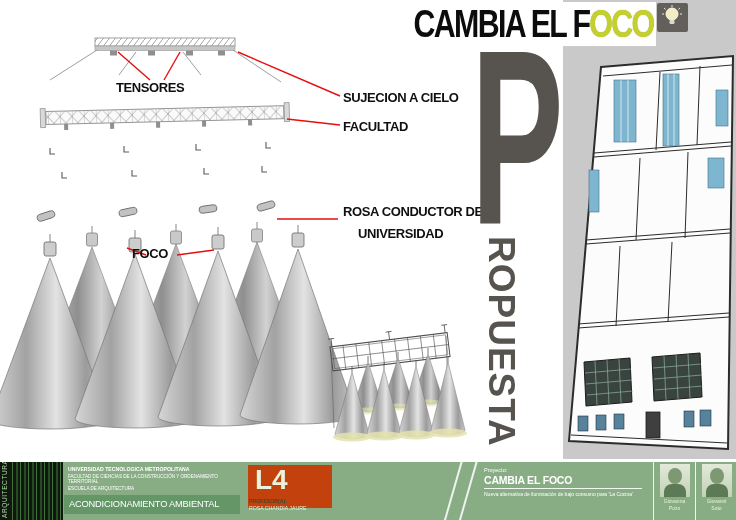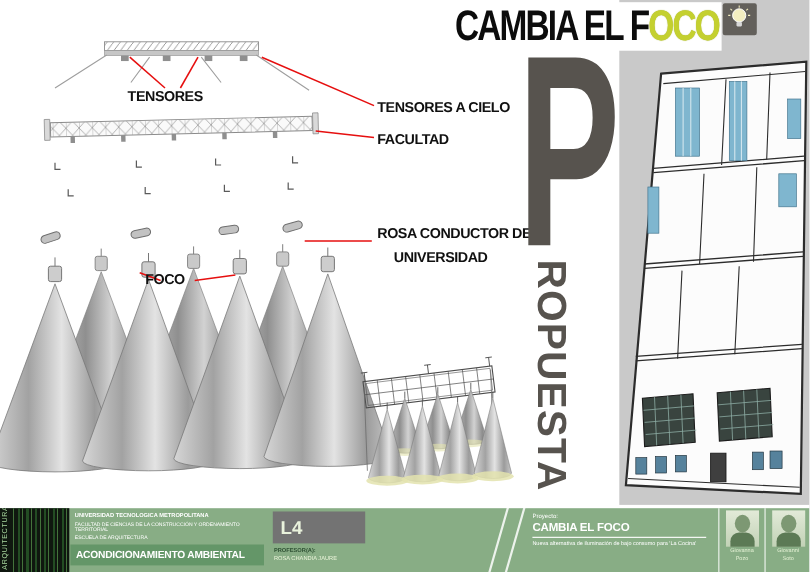--- a/index.html
+++ b/index.html
@@ -24,24 +24,24 @@
   .logo{position:absolute;left:0;top:0;width:63px;height:58px;background:#0f170f;overflow:hidden}
   .logo .stripes{position:absolute;left:10px;top:0;right:0;bottom:0;
     background:repeating-linear-gradient(90deg,transparent 0 2px,rgba(110,190,95,.55) 2px 3px,
     transparent 3px 6px,rgba(40,90,40,.8) 6px 8px)}
   .logo .logo-text{position:absolute;left:1px;top:2px;height:54px;writing-mode:vertical-rl;
     transform:rotate(180deg);font-size:6.5px;color:#a8d89e;letter-spacing:.6px}
   .uni{position:absolute;left:68px;top:4px;width:178px;color:#fff}
   .uni .l1{font-size:5.2px;font-weight:bold}
   .uni .l2,.uni .l3{font-size:4.6px;margin-top:2px}
   .course{position:absolute;left:64px;top:33px;width:176px;height:19px;background:#649668;
-    color:#fff;font-weight:bold;font-size:9.3px;line-height:19px;padding-left:5px;
+    color:#fff;font-weight:normal;font-size:9.3px;line-height:19px;padding-left:5px;
     letter-spacing:-.2px;box-sizing:border-box;white-space:nowrap}
-  .sheet{position:absolute;left:248px;top:3px;width:84px;height:29px;background:#737373;
-    color:#e9f2dc;font-size:17px;font-weight:bold;line-height:29px;padding-left:7px;box-sizing:border-box}
+  .sheet{position:absolute;left:248px;top:3px;width:84px;height:43px;background:#c2410c;
+    color:#e9f2dc;font-size:28px;font-weight:bold;line-height:29px;padding-left:7px;box-sizing:border-box}
   .prof{position:absolute;left:249px;top:36px;font-size:5.2px;color:#2f5134;font-weight:bold}
   .prof .name{display:block;color:#eaf4da;font-weight:normal;margin-top:1px}
   .slash{position:absolute;top:-6px;width:2px;height:72px;background:rgba(255,255,255,.85);
     transform:rotate(16deg)}
   .s1{left:452px}.s2{left:467px}
   .project{position:absolute;left:484px;top:5px;width:164px;color:#fff}
   .project .plabel{font-size:5.5px}
   .project .pname{font-size:10.5px;font-weight:bold;letter-spacing:-.2px;margin:1px 0 2px}
   .project .pline{border-top:1px solid rgba(255,255,255,.9);width:158px;margin-bottom:2px}
   .project .pdesc{font-size:5px;line-height:1.4}
@@ -210,21 +210,21 @@
       <path d="M180,52 L164,80"></path>
       <path d="M238,52 L340,96"></path>
       <path d="M287,119 L340,125"></path>
       <path d="M338,219 L277,219"></path>
       <path d="M146,255 L127,248"></path>
       <path d="M177,255 L214,250"></path>
     </g>
   </svg>
 
   <div class="label" style="left:116px;top:80px">TENSORES</div>
-  <div class="label" style="left:343px;top:90px">TENSORES A CIELO</div>
+  <div class="label" style="left:343px;top:90px">SUJECION A CIELO</div>
   <div class="label" style="left:343px;top:119px">FACULTAD</div>
   <div class="label" style="left:343px;top:204px">ROSA CONDUCTOR DE</div>
   <div class="label" style="left:358px;top:226px">UNIVERSIDAD</div>
   <div class="label" style="left:132px;top:246px">FOCO</div>
 
   <div class="title"><span>CAMBIA EL F</span><span class="hl">OCO</span></div>
 
   <div class="bulb">
     <svg width="31" height="29" viewBox="0 0 31 29">
       <circle cx="15" cy="11" r="6" fill="#f3eec0" stroke="#ffffff" stroke-width="0.9"></circle>

